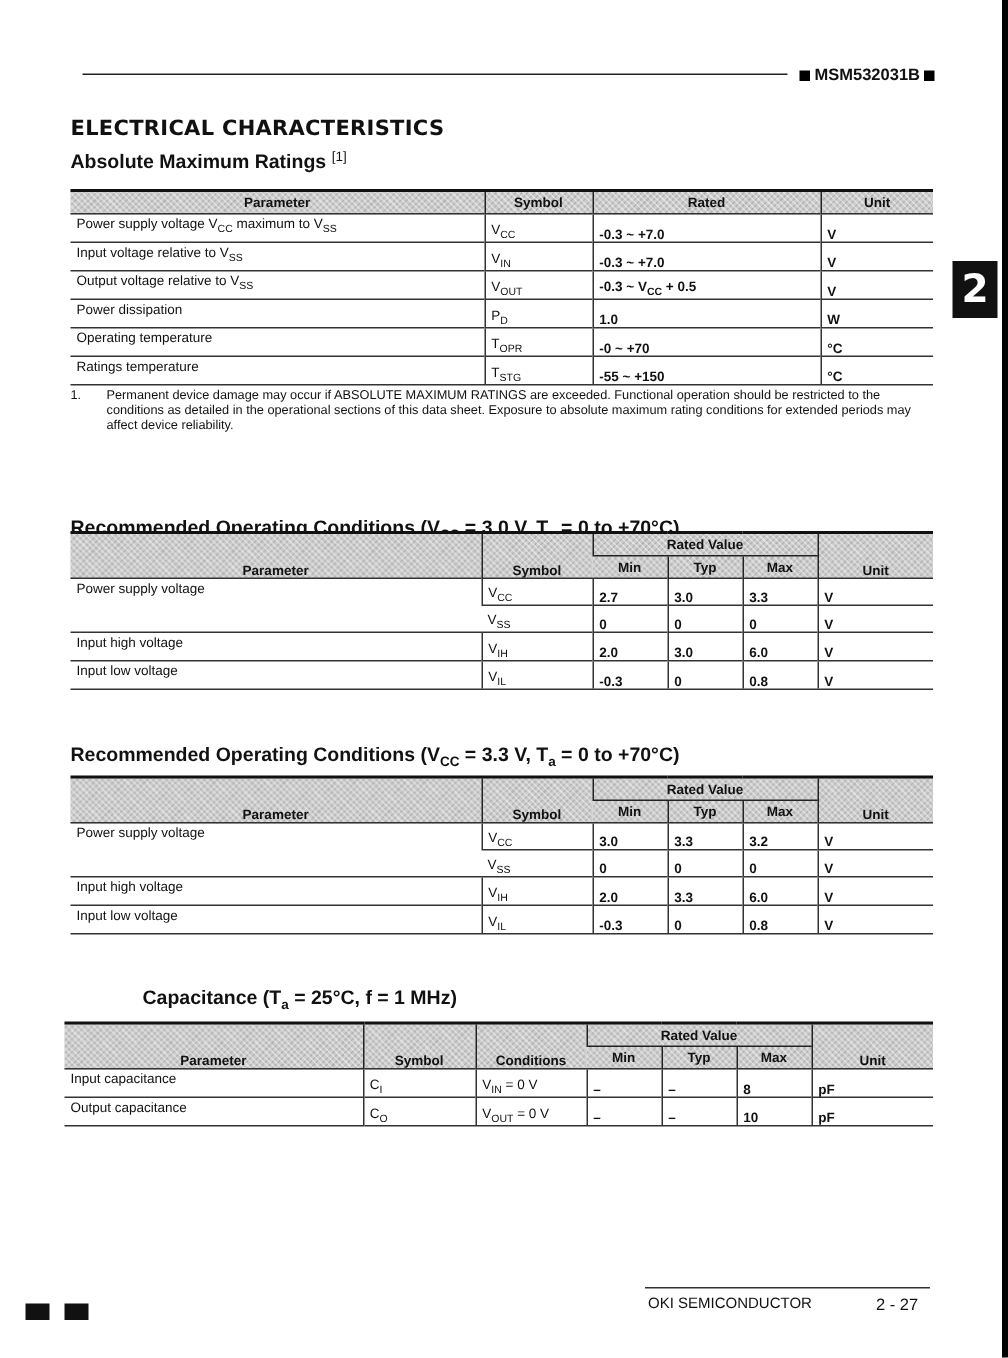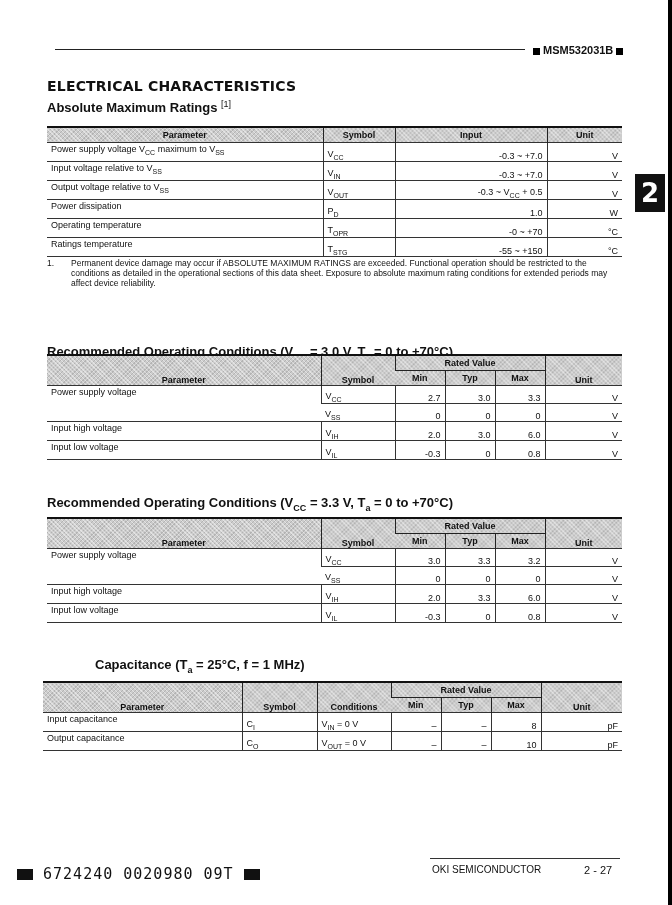--- a/index.html
+++ b/index.html
@@ -19,21 +19,21 @@
   th { font-weight:bold; font-size:9px; color:#111;
        background-color:#ccc;
        background-image:repeating-linear-gradient(45deg, rgba(255,255,255,0.45) 0 1px, transparent 1px 3px),
                         repeating-linear-gradient(-45deg, rgba(0,0,0,0.12) 0 1px, transparent 1px 3px);
        border-left:1px solid #222; padding:0; height:14px; text-align:center; }
   th:first-child { border-left:none; }
   thead tr:first-child th { border-top:2px solid #111; }
   td { border-top:1px solid #333; border-left:1px solid #333; padding:0 4px; height:17px; vertical-align:bottom; }
   td:first-child { border-left:none; }
   tbody tr:last-child td { border-bottom:1px solid #333; }
-  td.c { text-align:right; }
+  td.c { text-align:left;font-weight:bold; }
   td.param { vertical-align:top; padding-top:1px; }
   td sub { font-size:7px; }
   .footnote { position:absolute; left:47px; top:258px; width:580px; font-size:8.5px; line-height:10px; }
   .footnote .num { position:absolute; left:0; top:0; }
   .footnote .txt { margin-left:24px; }
   .bottom-rule { position:absolute; left:430px; top:858px; width:190px; height:1px; background:#333; }
   .barcode { position:absolute; left:17px; top:865px; font-family:"DejaVu Sans Mono", monospace; font-size:15px; letter-spacing:1px; }
   .barcode .blk { display:inline-block; width:16px; height:11px; background:#111; vertical-align:middle; }
   .company { position:absolute; left:432px; top:864px; font-size:10px; }
   .pageno { position:absolute; left:584px; top:864px; font-size:11px; }
@@ -55,21 +55,21 @@
   <colgroup>
       <col style="width:276px">
       <col style="width:72px">
       <col style="width:152px">
       <col style="width:75px">
     </colgroup>
   <thead>
       <tr>
     <th>Parameter</th>
     <th>Symbol</th>
-    <th>Input</th>
+    <th>Rated</th>
     <th>Unit</th>
   </tr>
     </thead>
   <tbody id="abs-body">
       <tr>
         <td class="param"><span>Power supply voltage V</span><sub>CC</sub><span> maximum to V</span><sub>SS</sub></td>
         <td><span>V</span><sub>CC</sub></td>
         <td class="c">-0.3 ~ +7.0</td>
         <td class="c">V</td>
       </tr>
@@ -270,16 +270,16 @@
         <td><span>C</span><sub>O</sub></td>
         <td><span>V</span><sub>OUT</sub><span> = 0 V</span></td>
         <td class="c">–</td>
         <td class="c">–</td>
         <td class="c">10</td>
         <td class="c">pF</td>
       </tr>
     </tbody>
 </table>
 
-<div class="barcode"><span class="blk"></span> <span>6724240 0020980 09T</span> <span class="blk"></span></div>
+<div class="barcode"><span class="blk"></span>  <span class="blk"></span></div>
 <div class="bottom-rule"></div>
 <div class="company">OKI SEMICONDUCTOR</div>
 <div class="pageno">2 - 27</div>
 
 </body></html>

